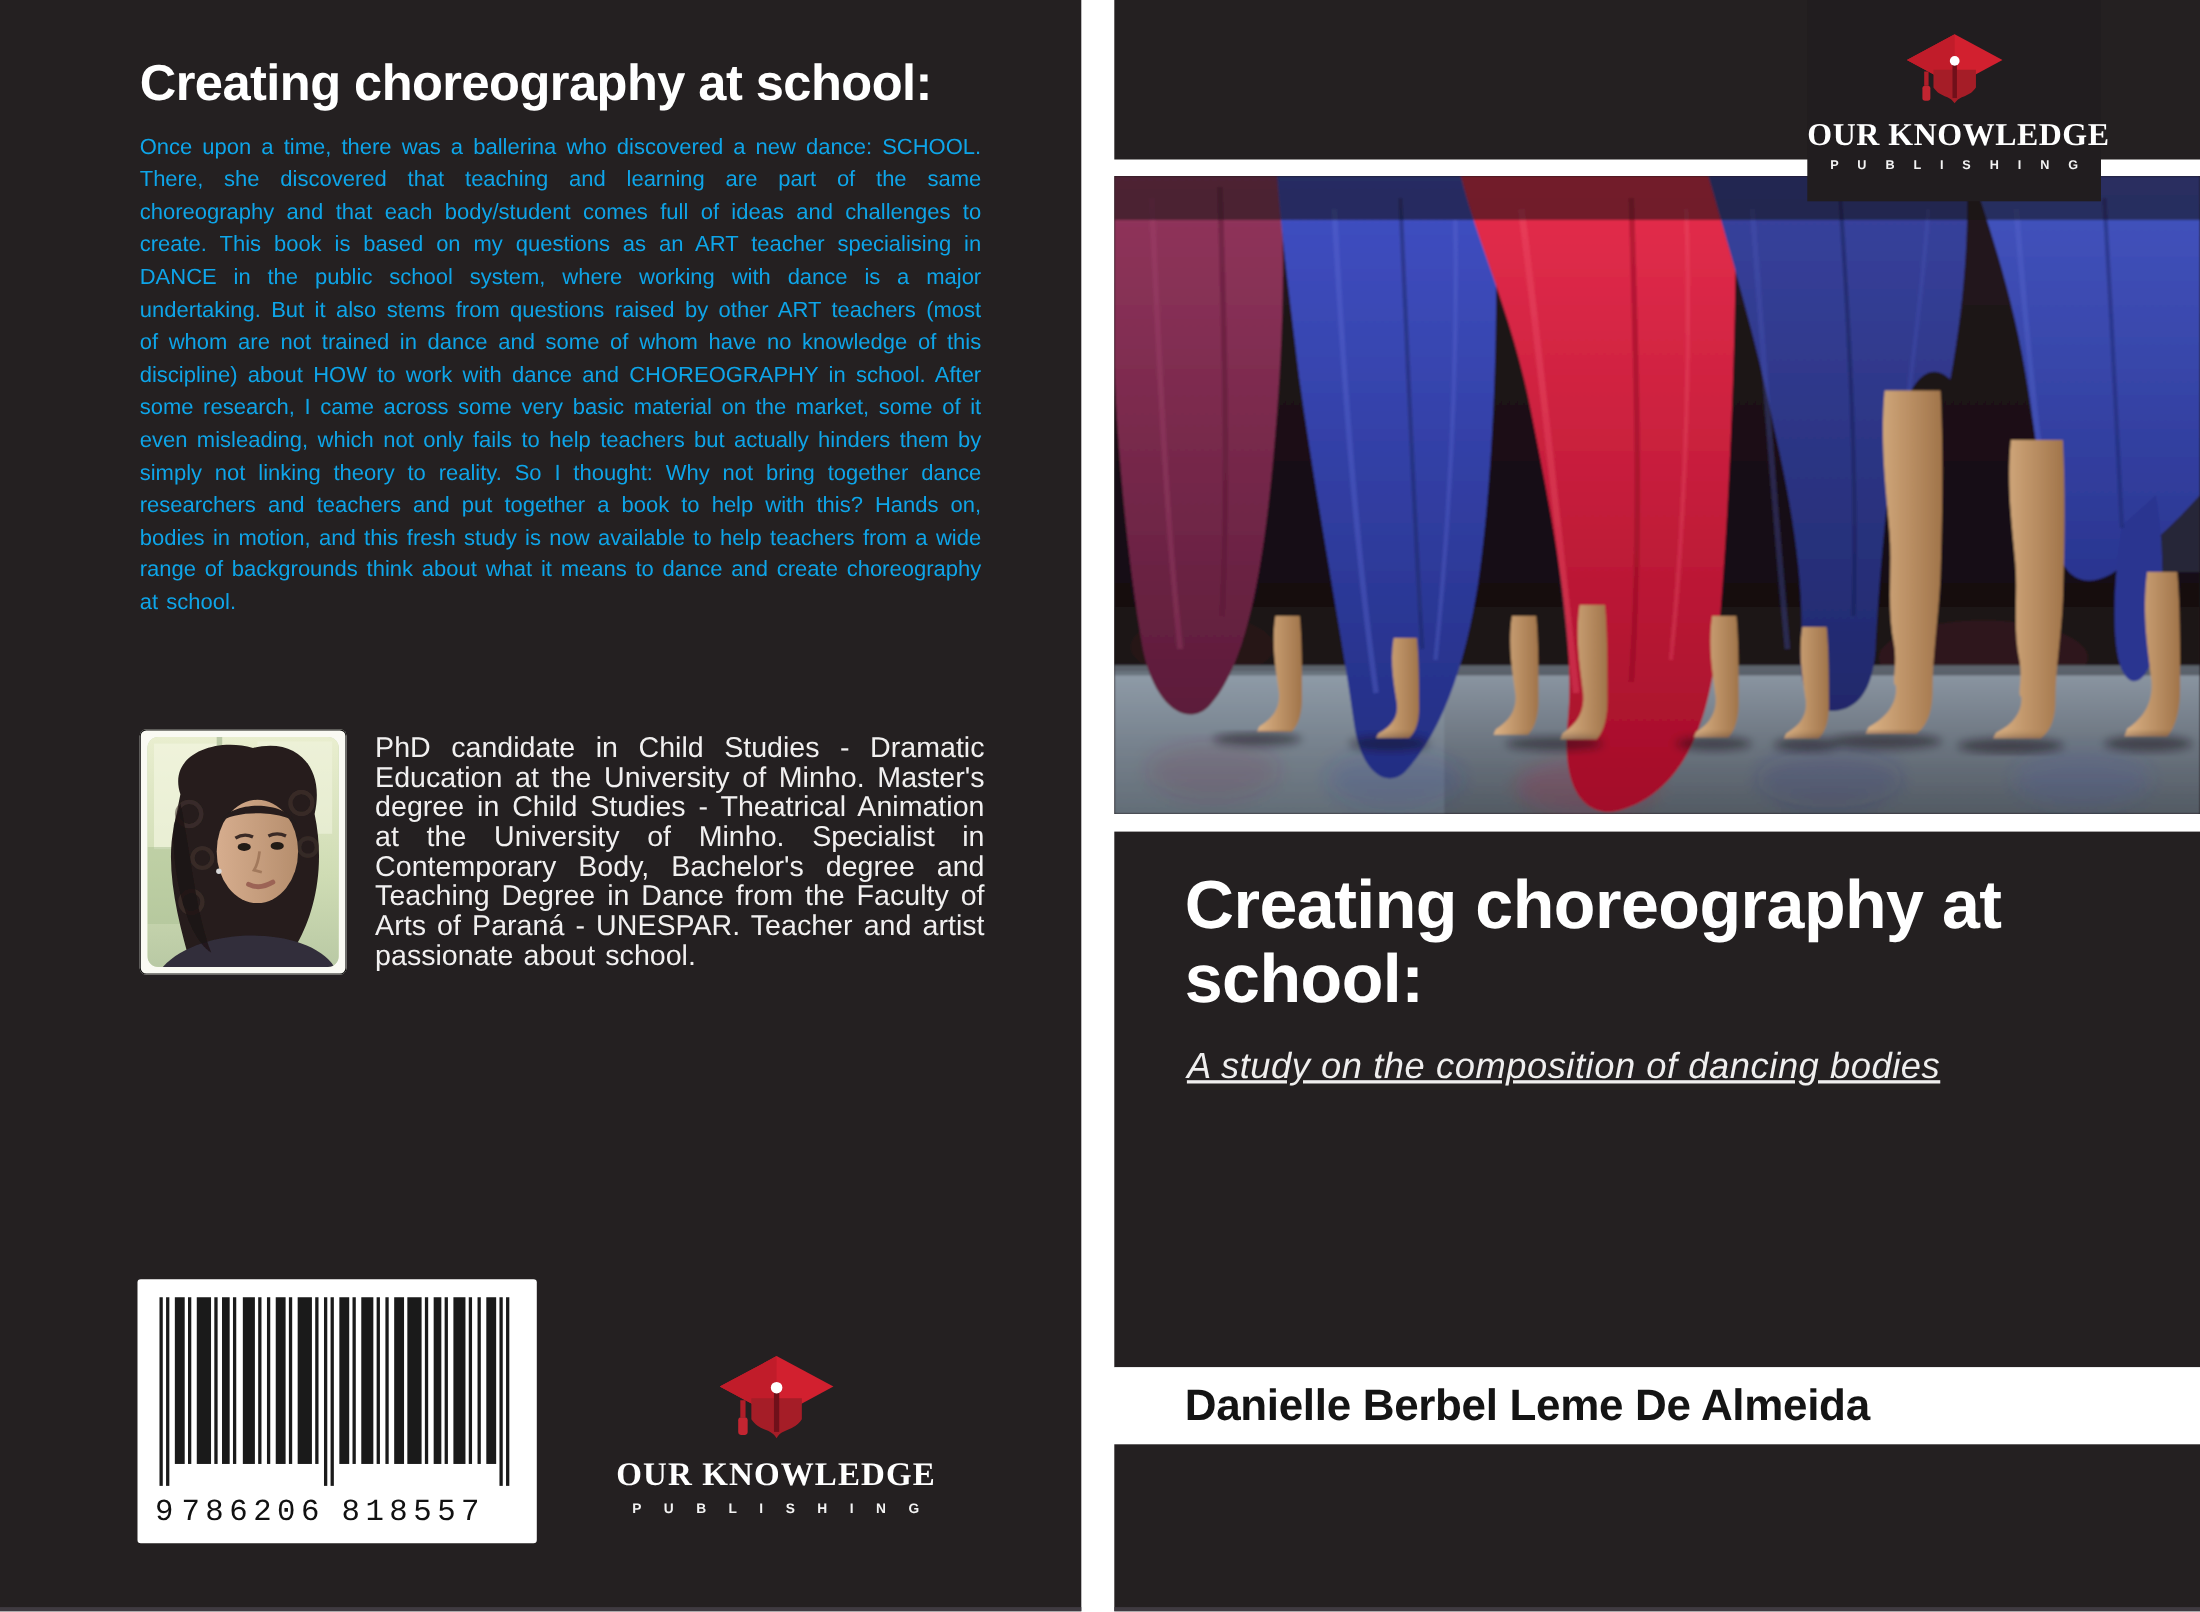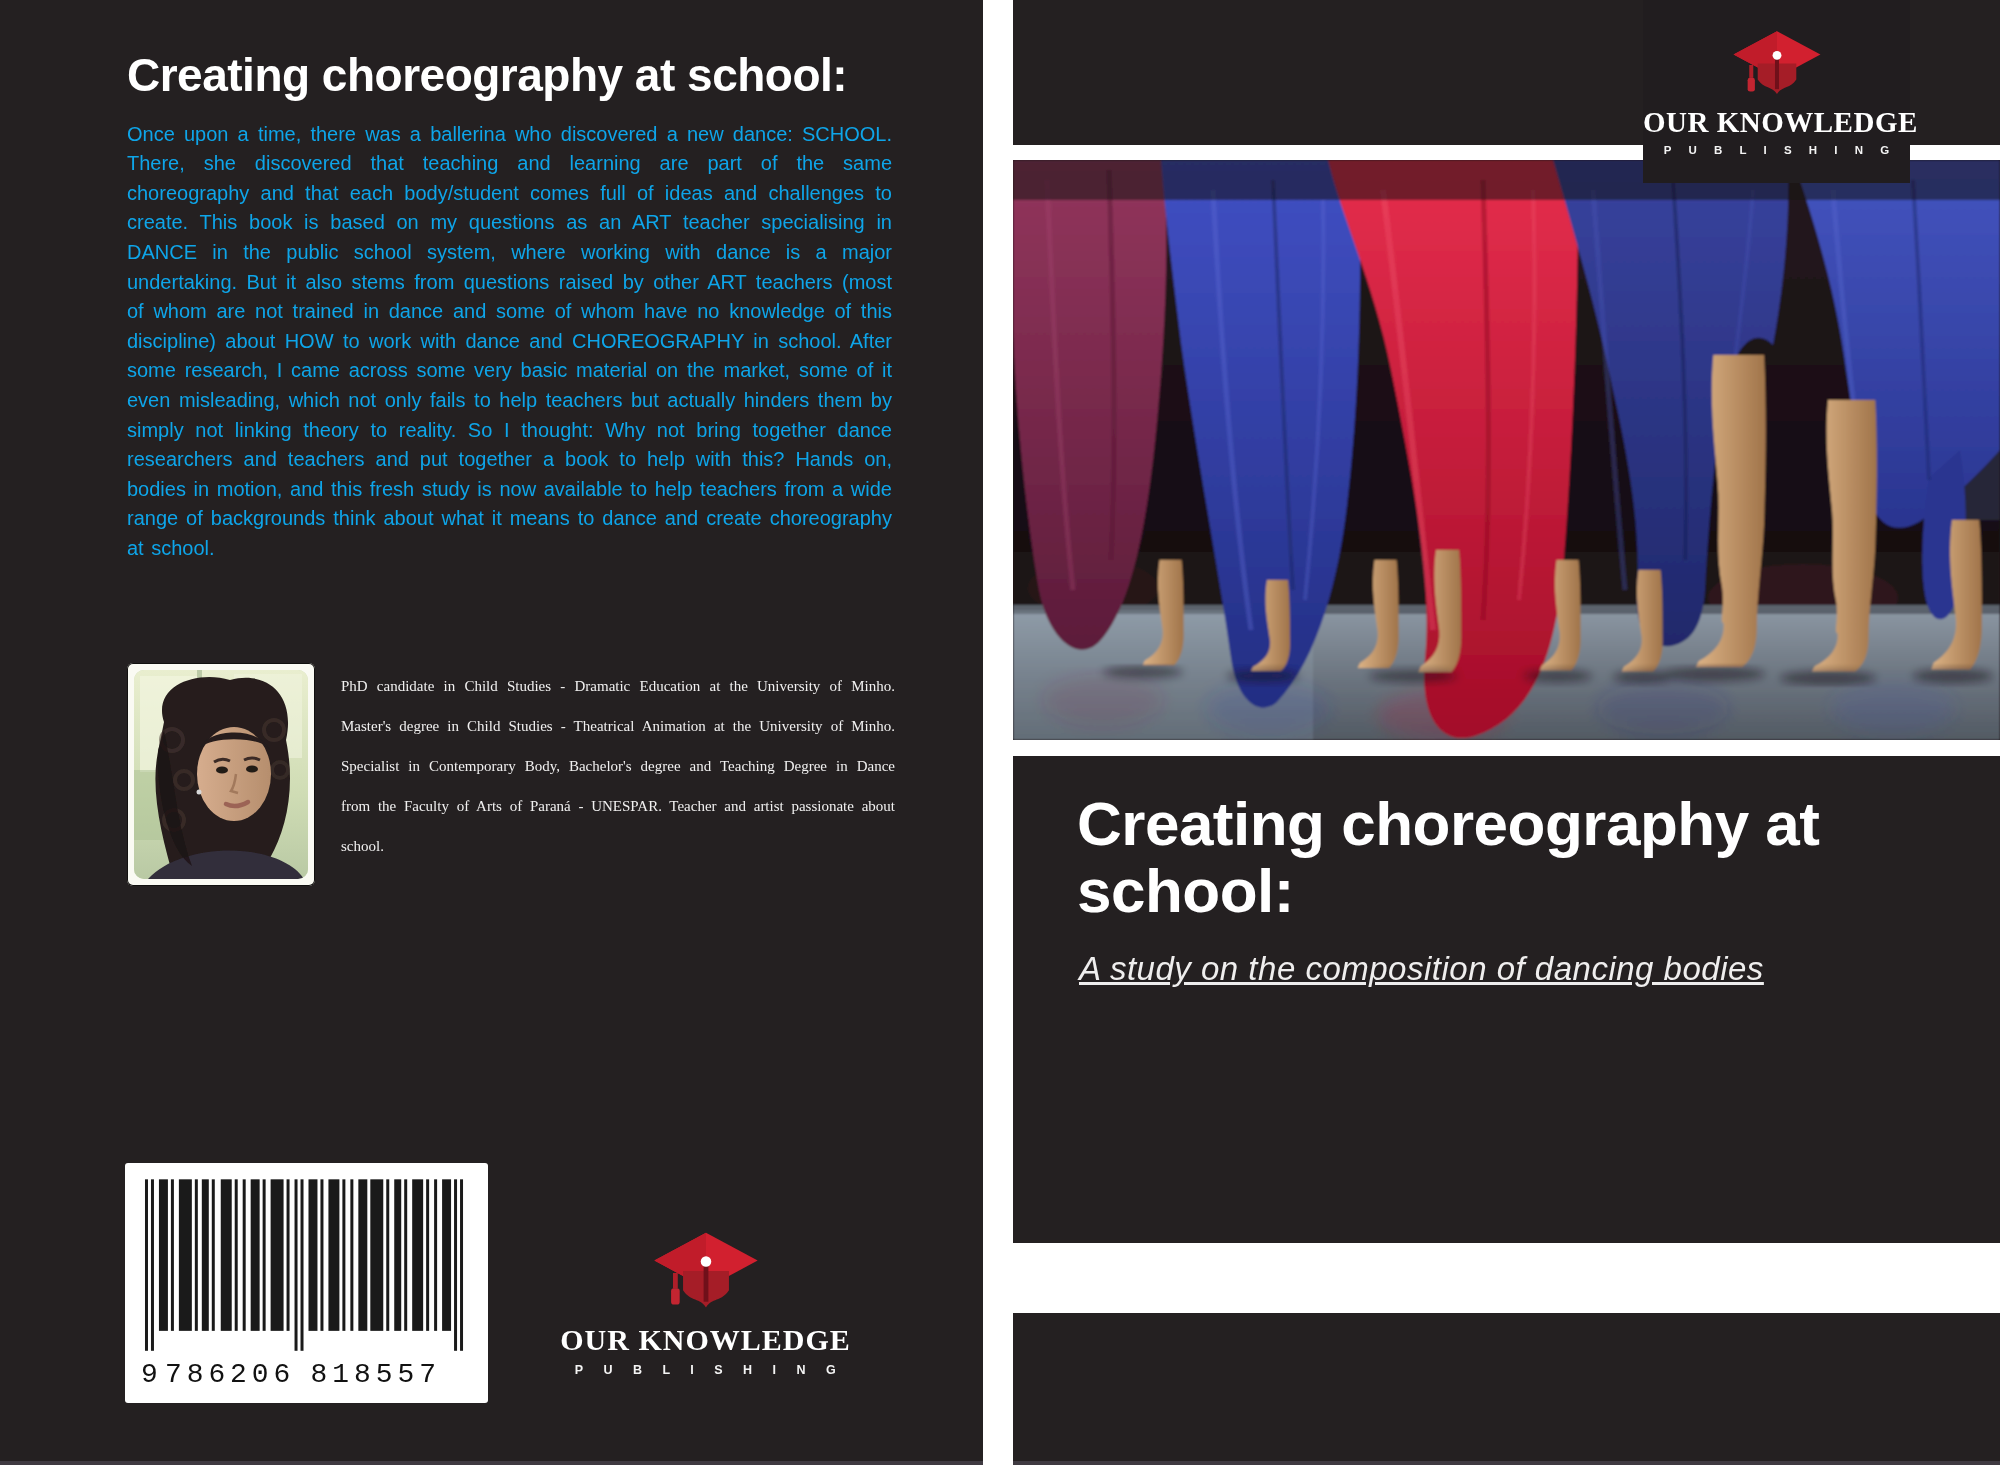--- a/index.html
+++ b/index.html
@@ -7,21 +7,21 @@
   .abs{position:absolute;}
 
   
   .back-cover{left:0;top:0;width:983px;height:1465px;background:#242021;color:#f2f1f1;}
   .back-inner{position:absolute;left:127px;top:50px;width:765px;}
   .back-title{margin:0 0 19px 0;font-size:46px;font-weight:bold;color:#ffffff;letter-spacing:-0.5px;line-height:1.1;}
   .back-blurb{font-size:20px;line-height:29.6px;text-align:justify;word-spacing:2px;color:#0ea5e9;}
   .bio-row{position:absolute;left:127px;top:663px;width:768px;display:flex;gap:26px;align-items:flex-start;}
   .photo-frame{flex:0 0 auto;width:174px;height:209px;background:#fafaf3;border-radius:6px;padding:7px;box-shadow:0 0 0 1px #11100f inset;}
   .portrait-clip{width:174px;height:209px;border-radius:10px;overflow:hidden;background:#cfdcb8;}
-  .bio-text{flex:1;font-size:15px;line-height:40px;text-align:justify;word-spacing:2px;color:#f1f0f0;padding-top:3px;font-family:Liberation Serif, serif;}
+  .bio-text{flex:1;font-size:26px;line-height:27px;text-align:justify;word-spacing:2px;color:#f1f0f0;padding-top:3px;}
 
   .barcode-box{left:125px;top:1163px;width:363px;height:240px;background:#ffffff;border-radius:3px;}
   .barcode-box svg{display:block;margin:16px auto 0 auto;}
 
   .logo-back{left:553px;top:1229px;width:305px;text-align:center;color:#ffffff;}
   .logo-front{width:100%;text-align:center;color:#ffffff;padding-top:28px;}
   .logo-name{font-family:Liberation Serif, serif;font-weight:bold;white-space:nowrap;}
   .logo-back .logo-name{font-size:30px;letter-spacing:1px;margin-top:2px;}
   .logo-tagline{font-weight:bold;white-space:nowrap;}
   .logo-back .logo-tagline{font-size:12.5px;letter-spacing:8.5px;margin-top:6px;text-indent:8px;color:#f4f4f4;}
@@ -305,16 +305,19 @@
       <div class="logo-name">OUR KNOWLEDGE</div>
       <div class="logo-tagline">P U B L I S H I N G</div>
     </div>
   </div>
 
   <div class="abs f-title-panel">
     <h1 class="f-title">Creating choreography at school:</h1>
     <div class="f-subtitle">A study on the composition of dancing bodies</div>
   </div>
 
+  <div class="abs f-author-strip">
+    <p class="f-author">Danielle Berbel Leme De Almeida</p>
+  </div>
 
   <div class="abs f-bottom"></div>
   <div class="abs bottom-edge"></div>
 </div>
 
 </body></html>

